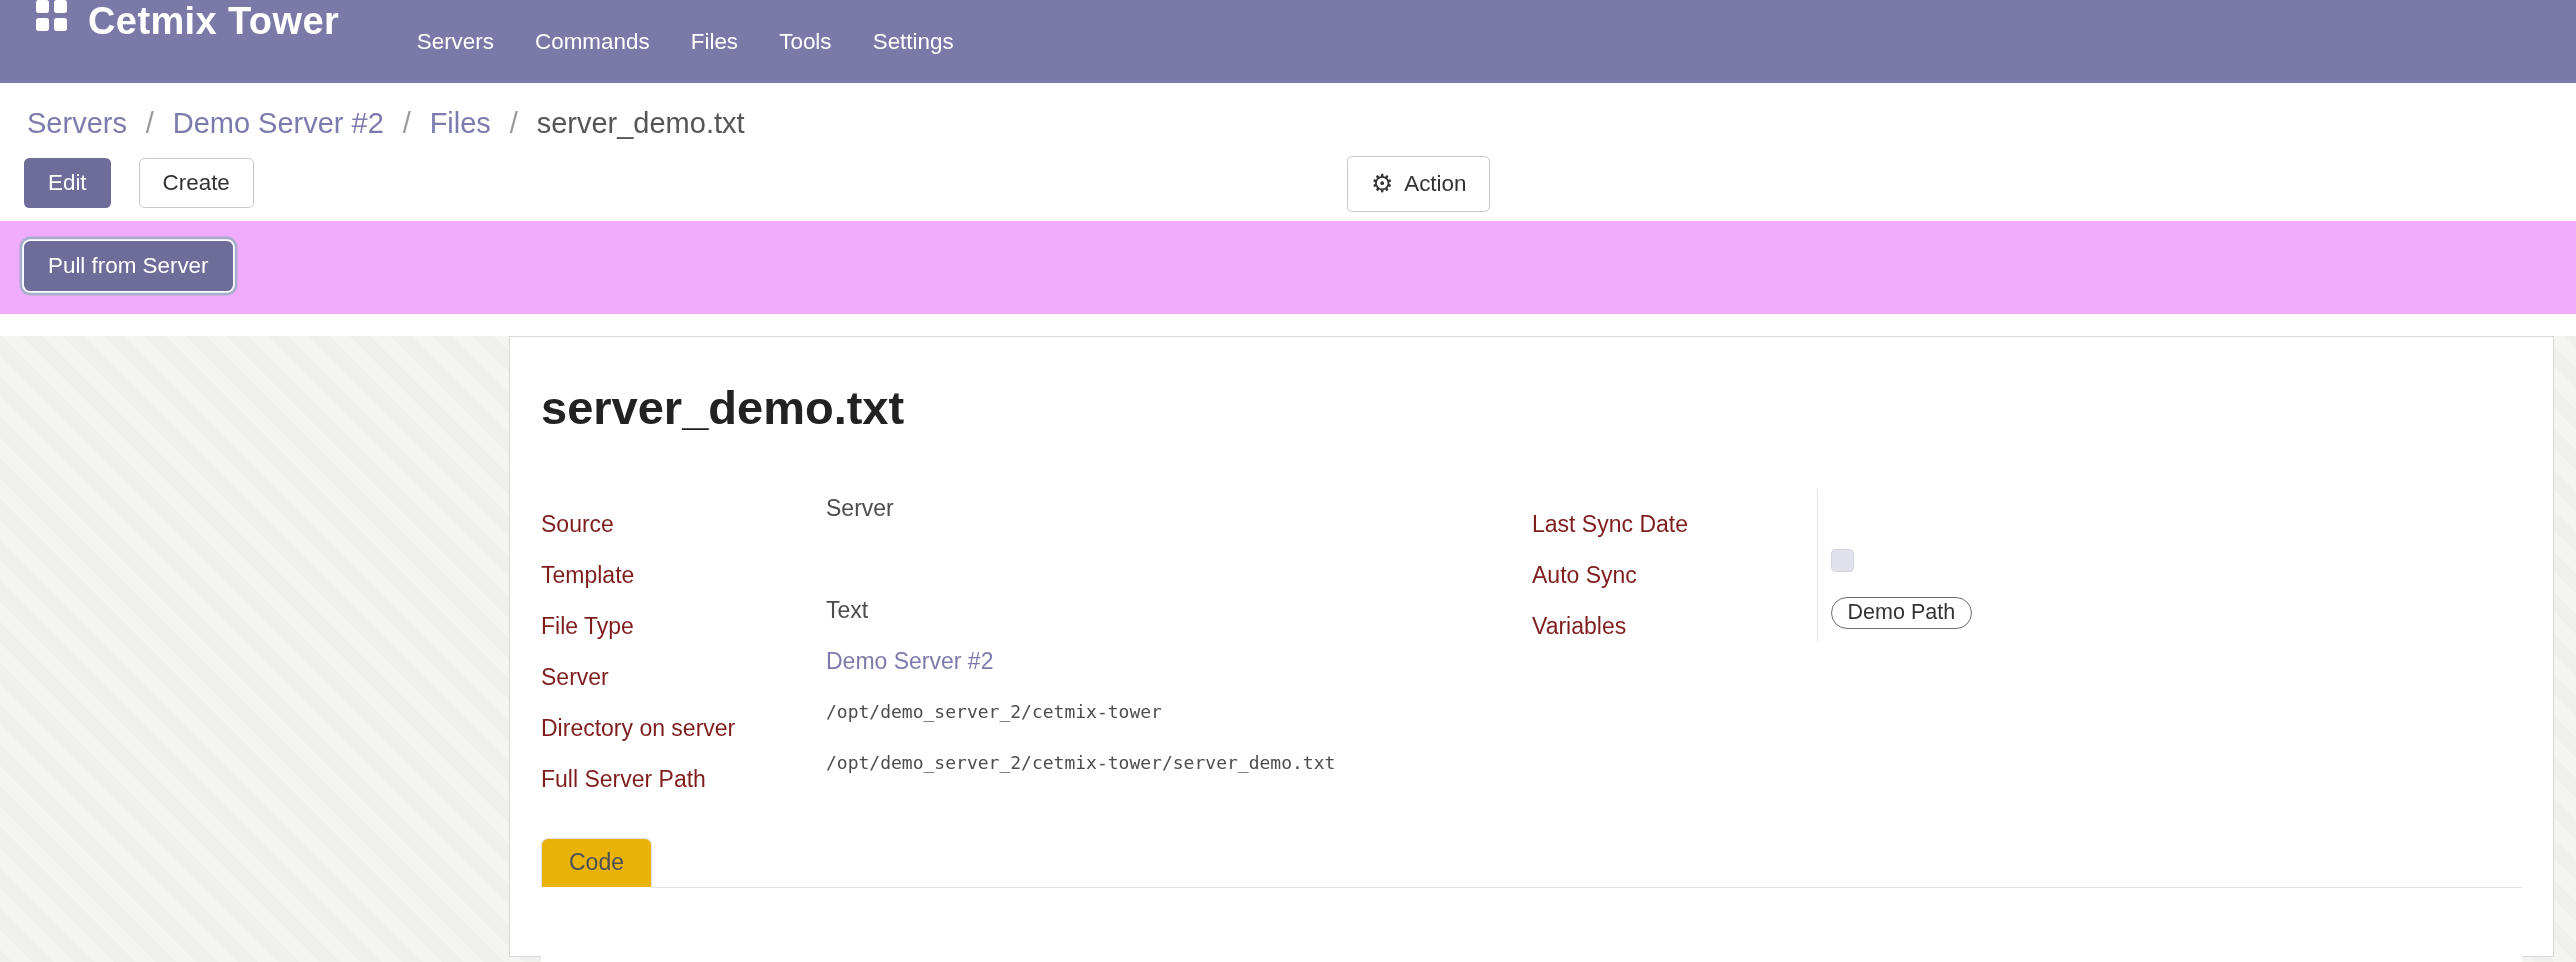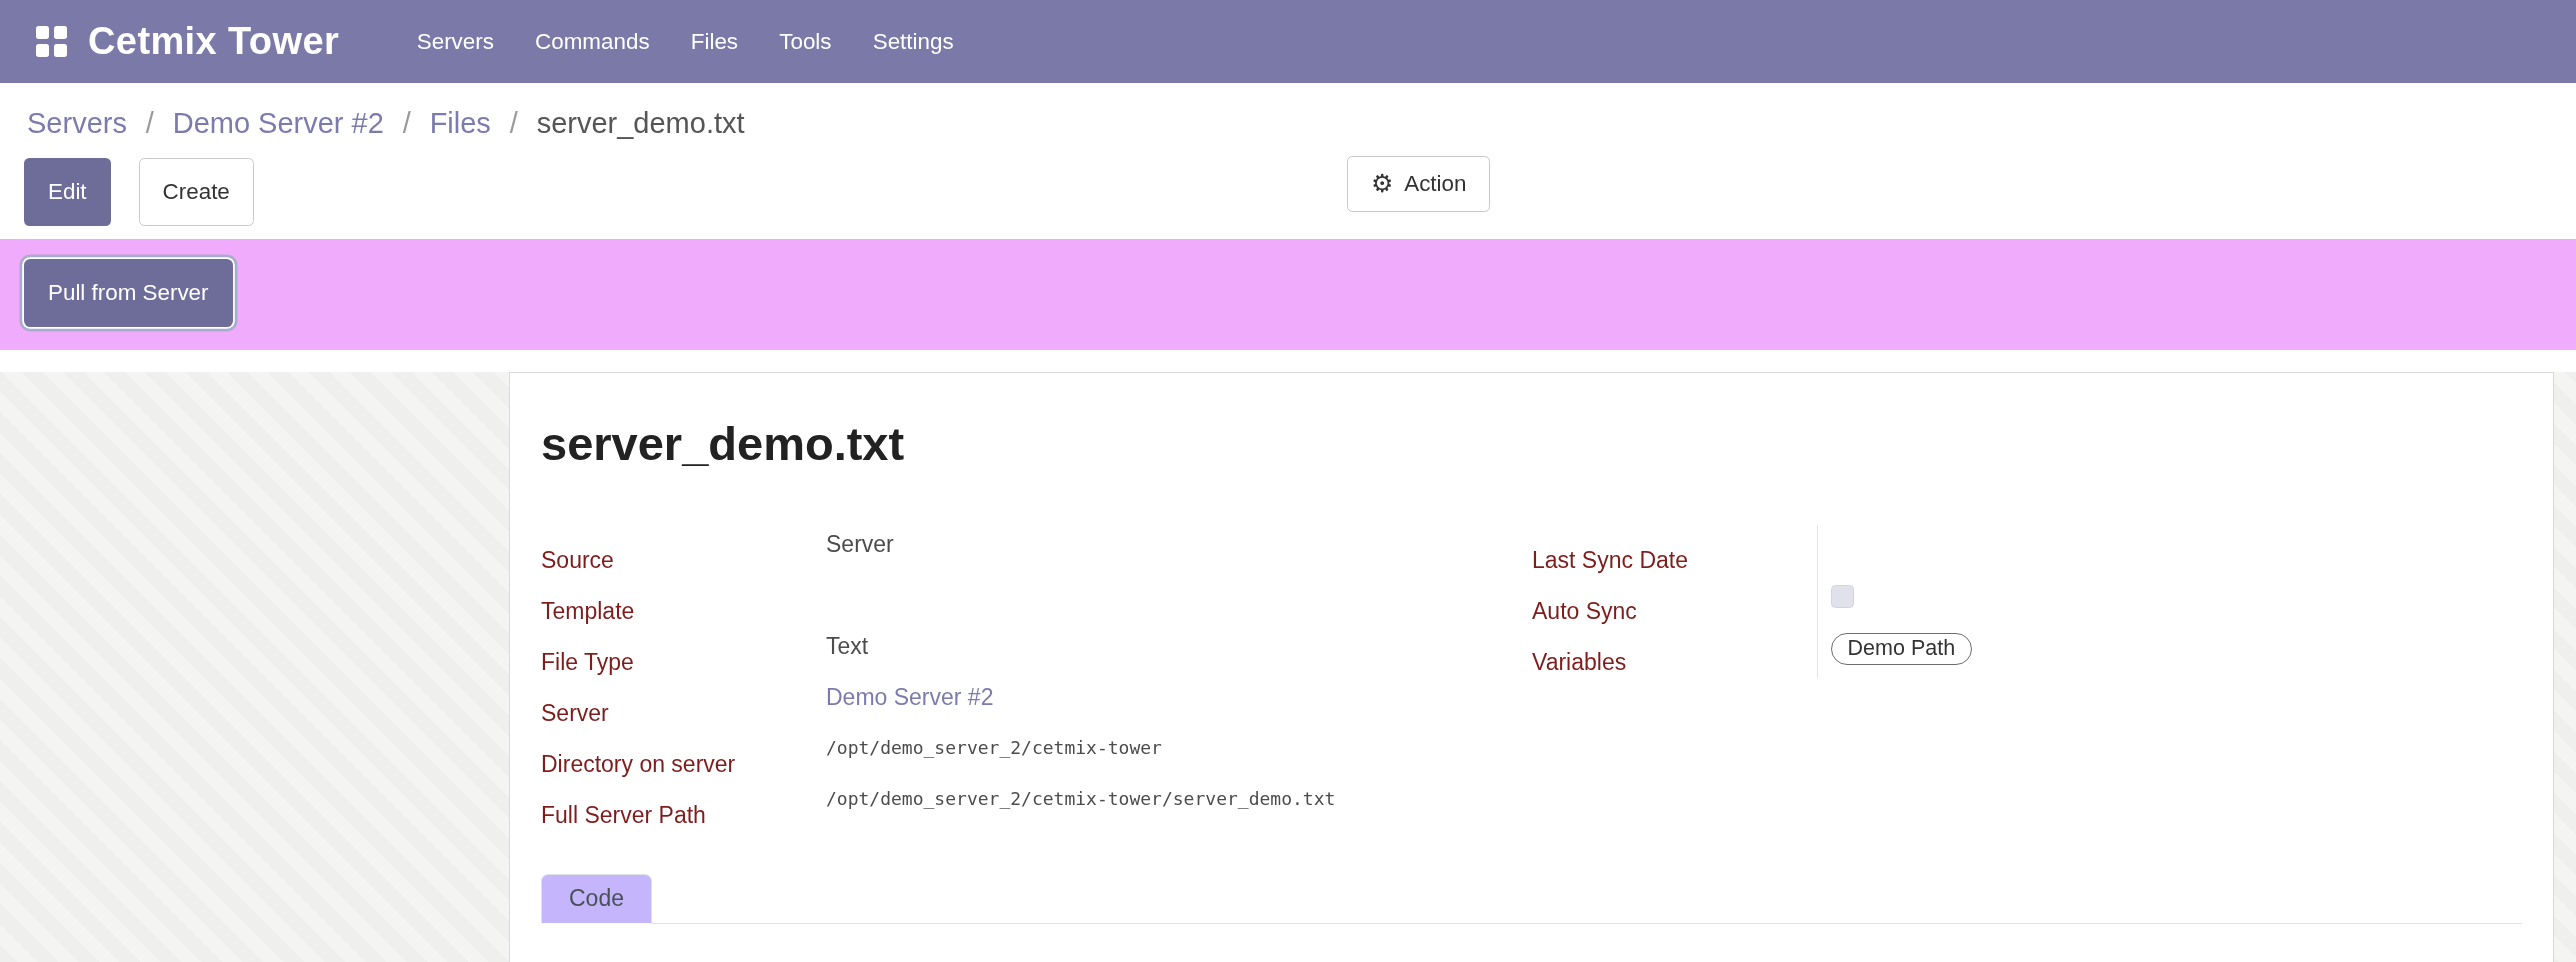--- a/index.html
+++ b/index.html
@@ -6,21 +6,21 @@
   html,body {
     width:2576px; height:962px; overflow:hidden;
     font-family:"Liberation Sans", sans-serif;
     background:#ffffff;
     color:#4c4c4c;
   }
 
   
   .navbar {
     height:83px; background:#7b79a8; color:#fff;
-    display:flex; align-items:center; padding:0 27px;
+    display:flex; padding:0 27px;
   }
   .apps-icon {
     width:30.5px; height:30.5px; margin:0 21.5px 0 9px;
     display:grid; grid-template-columns:1fr 1fr; grid-template-rows:1fr 1fr; gap:5.4px;
     cursor:pointer; flex:0 0 auto;
   }
   .apps-icon span { background:#ffffff; border-radius:2.7px; }
   .brand { font-size:38px; font-weight:bold; letter-spacing:0.4px; margin-right:57px; cursor:pointer; white-space:nowrap; }
   .menu { display:flex; align-items:center; height:100%; }
   .menu-item { font-size:22.4px; padding:0 20.6px; height:100%; display:flex; align-items:center; cursor:pointer; white-space:nowrap; }
@@ -28,21 +28,21 @@
   
   .control-panel { background:#fff; }
   .breadcrumb-row { padding:21.5px 27px 10.8px; font-size:29px; line-height:36px; }
   .crumb.link { color:#7c7bad; cursor:pointer; }
   .crumb.current { color:#555; }
   .sep { color:#9a9a9a; margin:0 10.8px; }
 
   .statusbar { padding:7.2px 24px 12.6px; position:relative; }
   .btn {
     font-family:"Liberation Sans", sans-serif;
-    font-size:22.4px; height:68px; padding:0 23px;
+    font-size:22.4px; height:50px; padding:0 23px;
     border-radius:5.4px; border:0.9px solid transparent;
     background:#fff; color:#333; cursor:pointer; vertical-align:middle;
   }
   .btn.primary { background:#6e6c98; color:#fff; }
   .btn.secondary { border-color:#c8c8c8; }
   .btn + .btn { margin-left:24px; }
   .action-btn {
     position:absolute; left:1347px; top:4.5px;
     height:56px; border:0.9px solid #c8c8c8; border-radius:5.4px;
     display:inline-flex; align-items:center; gap:10.8px; padding:0 23px;
@@ -90,21 +90,21 @@
     border:1.8px solid #6d6d6d; border-radius:897px;
     padding:0.9px 16px 2.7px; font-size:21.5px; color:#333; line-height:27px;
     background:#fff; white-space:nowrap;
   }
 
   .tabs { display:flex; border-bottom:0.9px solid #dee2e6; margin-top:43px; }
   .tab {
     padding:10.8px 27px; font-size:23px; color:#495057;
     border:0.9px solid #dee2e6; border-bottom:0.9px solid #fff;
     border-radius:7.2px 7.2px 0 0; margin-bottom:-0.9px;
-    background:#c4b5fd; cursor:pointer;
+    background:#eab308; cursor:pointer;
   }
   .tab-content { height:101px; background:#fff; }
 </style>
 </head>
 <body>
 
 <header class="navbar">
   <div class="apps-icon">
     <span></span>
       <span></span>

